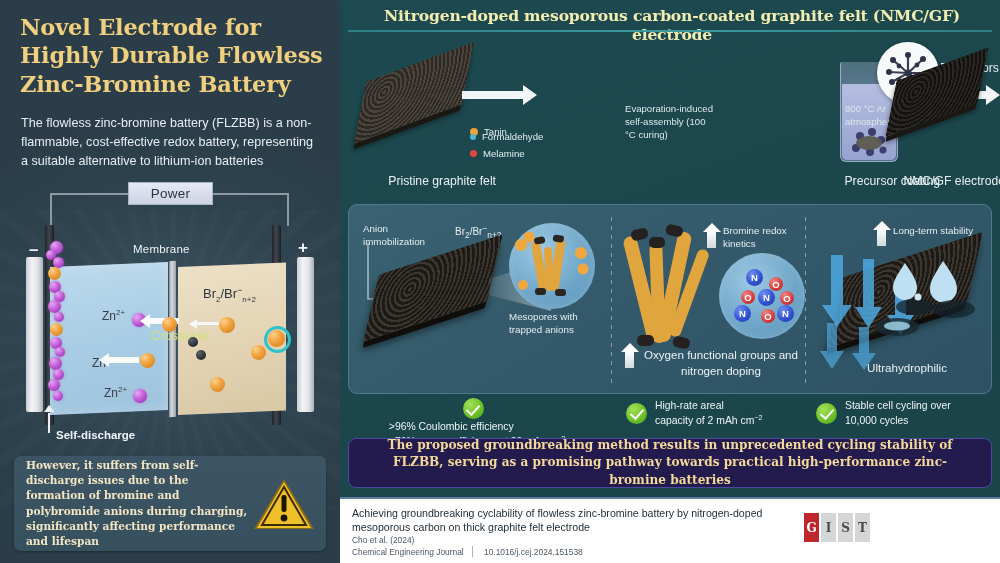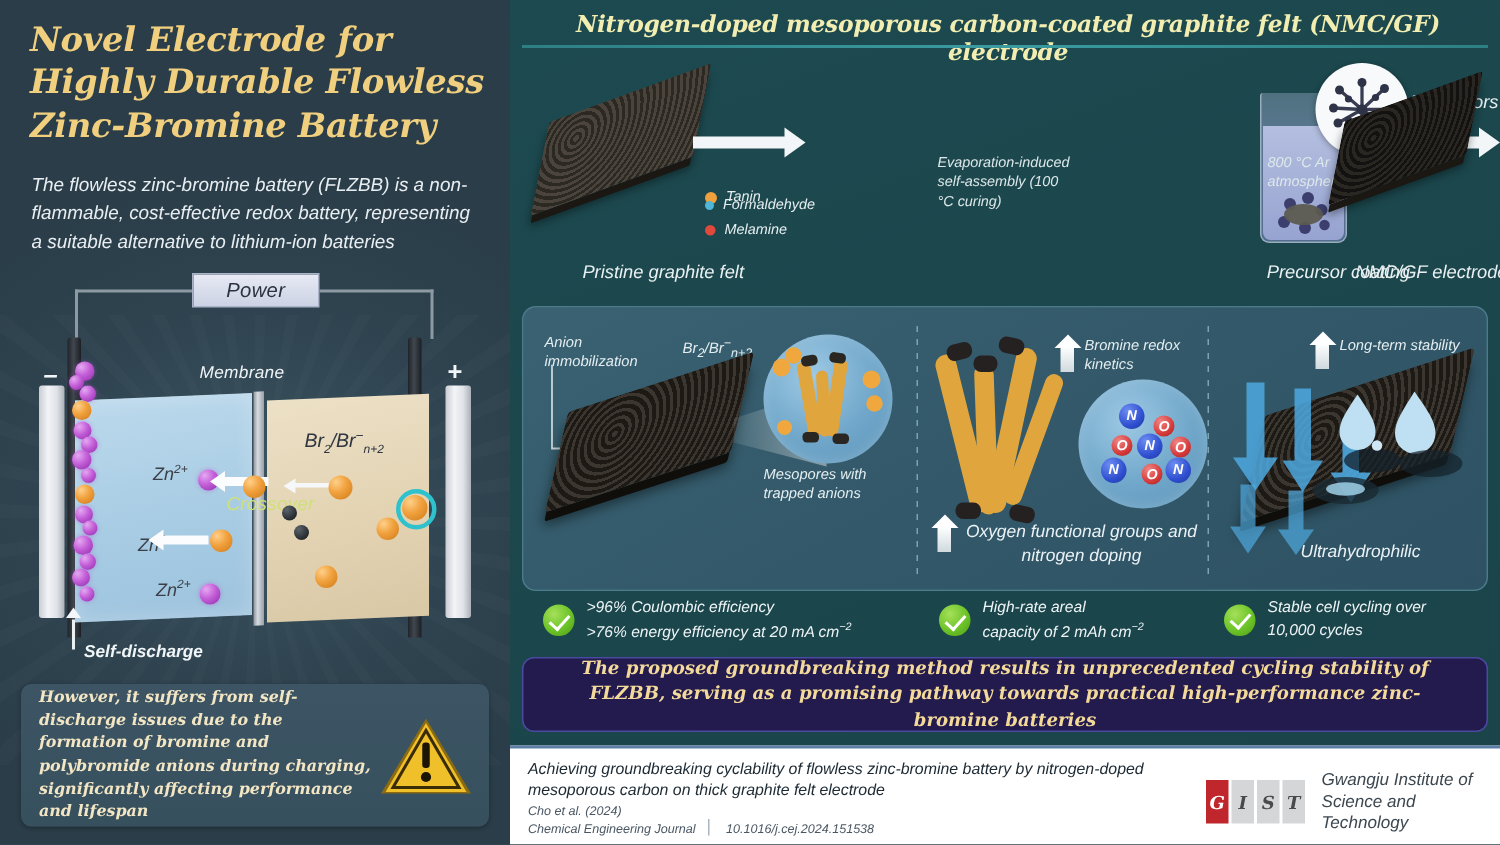--- a/index.html
+++ b/index.html
@@ -1,21 +1,21 @@
 <!DOCTYPE html>
 <html><head>
 <meta charset="utf-8">
 <style>
   * { margin:0; padding:0; box-sizing:border-box; }
   html,body { width:1000px; height:563px; overflow:hidden; }
   body {
     font-family:"Liberation Sans", sans-serif;
     background:#2e4450;
   }
-  #root { position:relative; width:930px; height:563px;font-style:italic; }
+  #root { position:relative; width:930px; height:563px; }
 
   
   .left-panel{
     position:absolute; left:0; top:0; width:340px; height:563px;
     background:
       radial-gradient(ellipse 260px 220px at 170px 330px, #3b5461 0%, #2f4450 55%, #2a3d48 100%);
     overflow:hidden;
   }
   .left-panel .rays{
     position:absolute; left:-20px; top:210px; width:380px; height:300px;
@@ -558,21 +558,21 @@
         <ellipse cx="96" cy="66" rx="19" ry="8" fill="#14222b" opacity=".75"></ellipse>
         <ellipse cx="135" cy="68" rx="21" ry="9" fill="#14222b" opacity=".7"></ellipse>
         <ellipse cx="78" cy="86" rx="22" ry="9" fill="#1a2b33" opacity=".8"></ellipse>
         <ellipse cx="78" cy="85" rx="13" ry="4.5" fill="#9fd0e8" opacity=".85"></ellipse>
         <circle cx="99" cy="56" r="3.5" fill="#cfe7f5"></circle>
       </svg>
       <div class="mech-cap" style="left:478px;top:155px;width:160px;">Ultrahydrophilic</div>
     </div>
 
     <div class="results">
-      <div class="result" style="left:14px;top:6px;width:230px;">
+      <div class="result" style="left:14px;top:6px;width:230px;flex-direction:column;">
         <div class="check"></div>
         <div class="result-text">
           <span>&gt;96% Coulombic efficiency</span><br>
           <span>&gt;76% energy efficiency at 20 mA cm</span><sup>−2</sup>
         </div>
       </div>
       <div class="result" style="left:278px;top:6px;width:180px;">
         <div class="check"></div>
         <div class="result-text">
           <span>High-rate areal</span><br>
@@ -600,20 +600,16 @@
     <div class="f-divider"></div>
     <div class="f-doi">10.1016/j.cej.2024.151538</div>
 
     <div class="gist">
       <div class="gist-mark">
         <div class="gist-sq gist-g">G</div>
         <div class="gist-sq gist-o">I</div>
         <div class="gist-sq gist-o">S</div>
         <div class="gist-sq gist-o">T</div>
       </div>
-      <div class="gist-name">
-        <div>Gwangju Institute of</div>
-        <div>Science and Technology</div>
-      </div>
     </div>
   </div>
 
 </div>
 
 </body></html>

